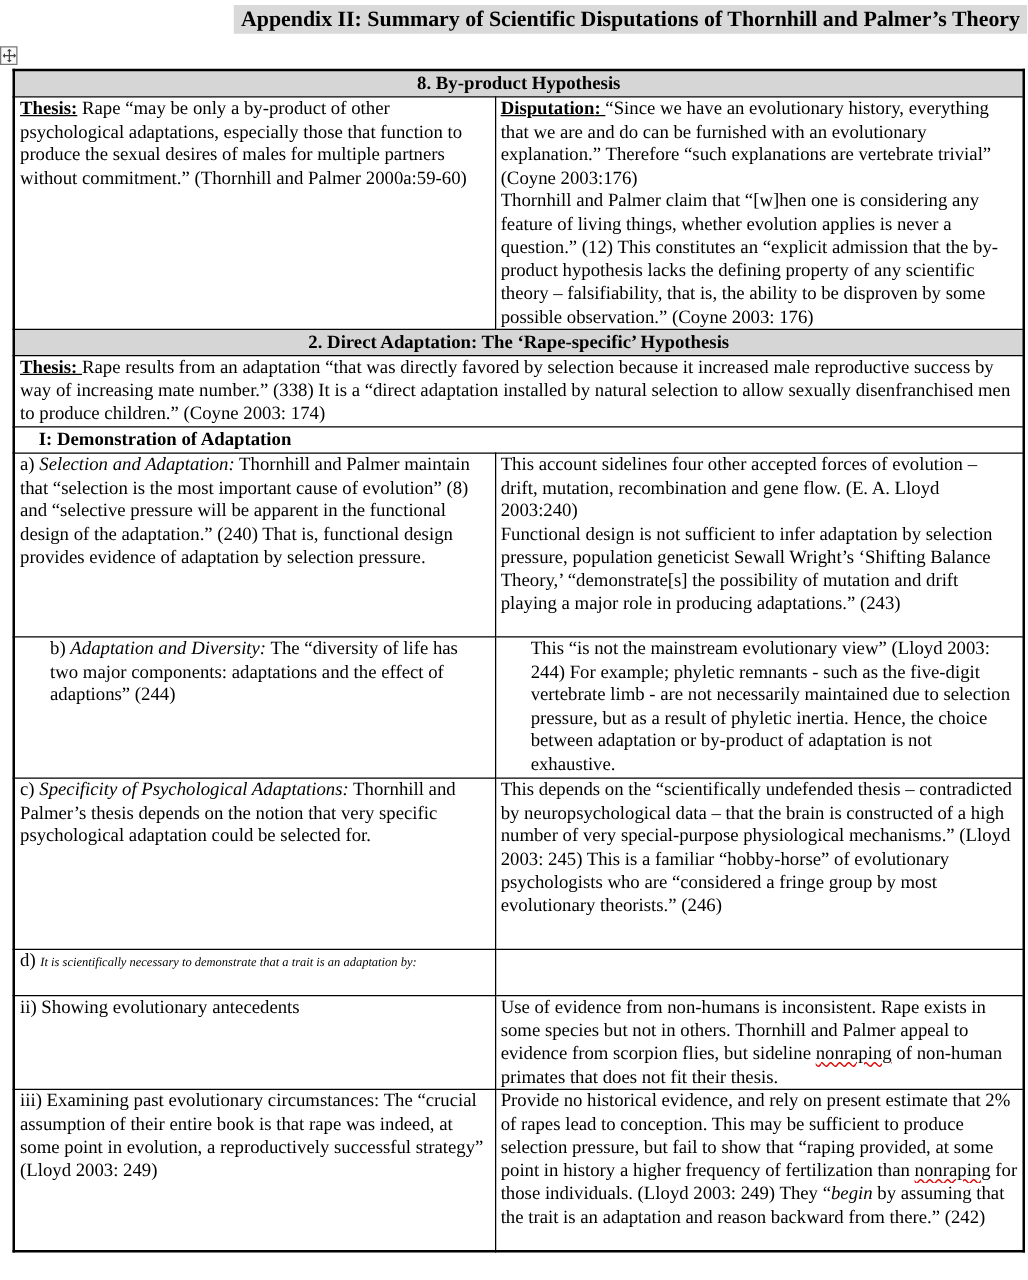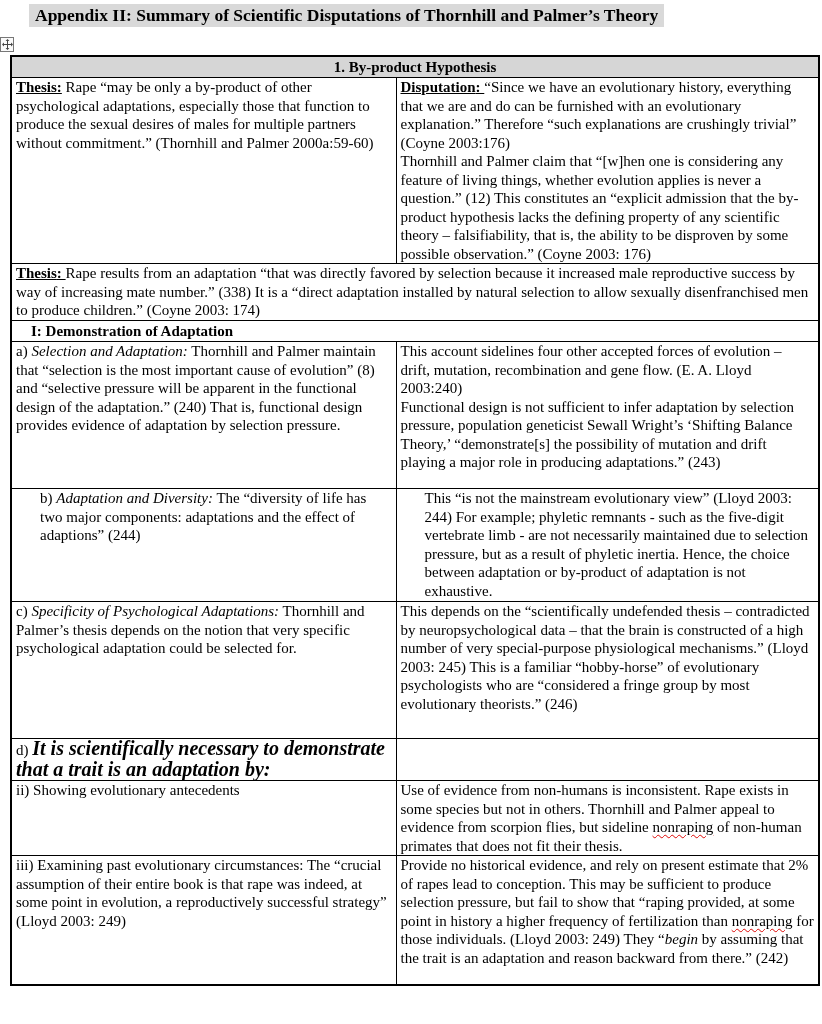--- a/index.html
+++ b/index.html
@@ -1,36 +1,36 @@
 <!DOCTYPE html>
 <html style="--page-bg: #ffffff; --highlight-bg: #d9d9d9; --header-bg: #d6d6d6; --border: #000000; --squiggle: #dd0806;"><head>
 <meta charset="utf-8">
 <style>
   html,body{margin:0;padding:0;background:#fff;}
   .page{position:relative;width:822px;height:1024px;overflow:hidden;background:var(--page-bg,#ffffff);
         font-family:"Liberation Serif","DejaVu Serif",serif;color:#000;}
-  .title-wrap{text-align:left;padding-top:4px;margin-left:29px;}
+  .title-wrap{text-align:right;padding-top:4px;margin-left:29px;}
   .doc-title{display:inline-block;background:var(--highlight-bg,#d9d9d9);
              font-weight:700;font-size:17.5px;line-height:21px;padding:1px 6px;}
   .handle{position:absolute;left:0;top:37px;width:14px;height:15px;border:1px solid #777;
           background:#fafafa;display:flex;align-items:center;justify-content:center;box-sizing:border-box;}
   table.main{position:absolute;left:10px;top:55px;width:808px;border-collapse:collapse;
              table-layout:fixed;border:2px solid var(--border,#000);}
   td{border:1px solid var(--border,#000);vertical-align:top;padding:0 4px;
      font-size:15px;line-height:18.5px;overflow:hidden;}
   tr.sec td{background:var(--header-bg,#d6d6d6);text-align:center;font-weight:700;
             height:20px;line-height:20px;padding:0 2px;font-size:15px;}
   tr.ihdr td{font-weight:700;height:20px;line-height:20px;padding-left:19px;}
   tr.r1 td{height:172px;}
   tr.rth2 td{height:56px;}
   tr.ra td{height:146px;}
   tr.rb td{height:112px;padding-left:28px;}
   tr.rc td{height:136px;}
   tr.rd td{height:36px;}
-  tr.rd td .it{font-size:20px;font-weight:bold;}
+  tr.rd td .it{font-size:10px;}
   tr.ri td{height:54px;}
   tr.rii td{height:72px;margin-left:43px;}
   tr.riii td{height:128px;}
   .lead{font-weight:700;text-decoration:underline;}
   .lead-colon{font-weight:700;text-decoration:underline;}
   .it{font-style:italic;margin-top:10px;}
   .sp{text-decoration-line:underline;text-decoration-style:wavy;
       text-decoration-color:var(--squiggle,#dd0806);text-decoration-thickness:1px;text-underline-offset:2px;}
   .para{margin:0;}
 </style>
@@ -50,33 +50,36 @@
   </div>
 
   <table class="main">
     <colgroup>
         <col style="width:385px">
         <col style="width:423px">
       </colgroup>
 
     <tbody>
         <tr class="sec">
-      <td colspan="2">1. By-product Hypothesis</td>
+      <td colspan="2">8. By-product Hypothesis</td>
     </tr>
 
     <tr class="r1">
       <td>
         <span class="lead">Thesis:</span><span> Rape “may be only a by-product of other psychological adaptations, especially those that function to produce the sexual desires of males for multiple partners without commitment.” (Thornhill and Palmer 2000a:59-60)</span>
       </td>
       <td>
-        <div class="para"><span class="lead">Disputation</span><span class="lead-colon">: </span><span>“Since we have an evolutionary history, everything that we are and do can be furnished with an evolutionary explanation.” Therefore “such explanations are crushingly trivial” (Coyne 2003:176)</span></div>
+        <div class="para"><span class="lead">Disputation</span><span class="lead-colon">: </span><span>“Since we have an evolutionary history, everything that we are and do can be furnished with an evolutionary explanation.” Therefore “such explanations are vertebrate trivial” (Coyne 2003:176)</span></div>
         <div class="para">Thornhill and Palmer claim that “[w]hen one is considering any feature of living things, whether evolution applies is never a question.” (12) This constitutes an “explicit admission that the by-product hypothesis lacks the defining property of any scientific theory – falsifiability, that is, the ability to be disproven by some possible observation.” (Coyne 2003: 176)</div>
       </td>
     </tr>
 
+    <tr class="sec">
+      <td colspan="2">2. Direct Adaptation: The ‘Rape-specific’ Hypothesis</td>
+    </tr>
 
     <tr class="rth2">
       <td colspan="2">
         <span class="lead">Thesis</span><span class="lead-colon">: </span><span>Rape results from an adaptation “that was directly favored by selection because it increased male reproductive success by way of increasing mate number.” (338) It is a “direct adaptation installed by natural selection to allow sexually disenfranchised men to produce children.” (Coyne 2003: 174)</span>
       </td>
     </tr>
 
     <tr class="ihdr">
       <td colspan="2">I: Demonstration of Adaptation</td>
     </tr>

